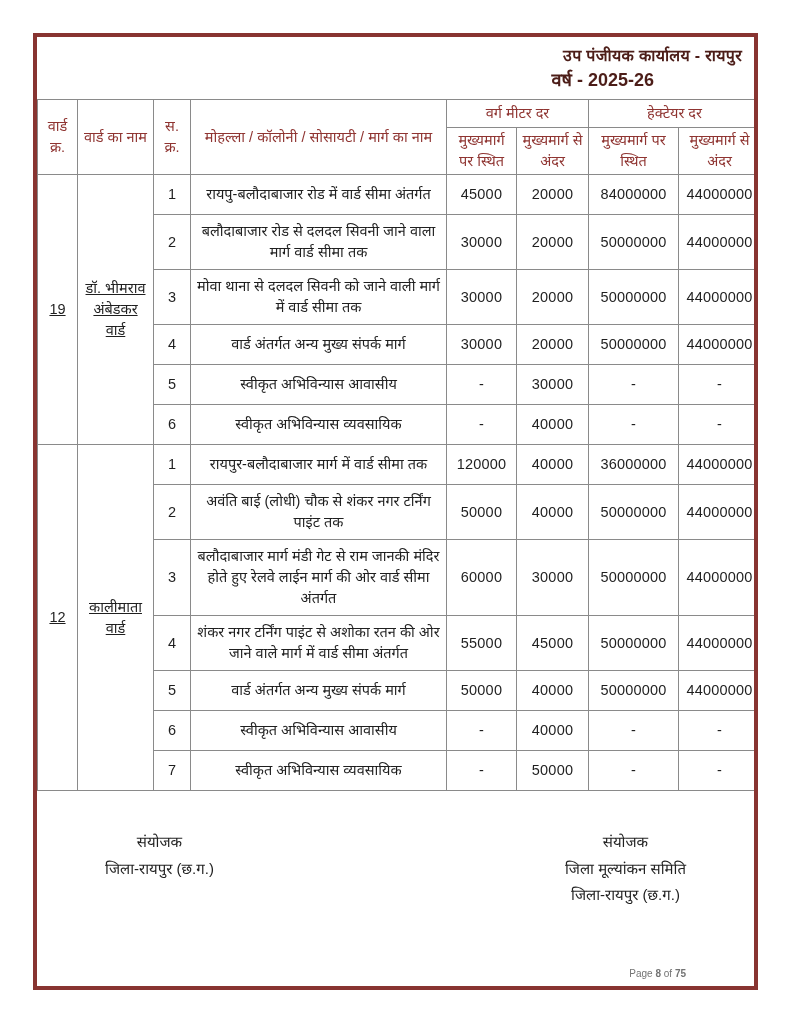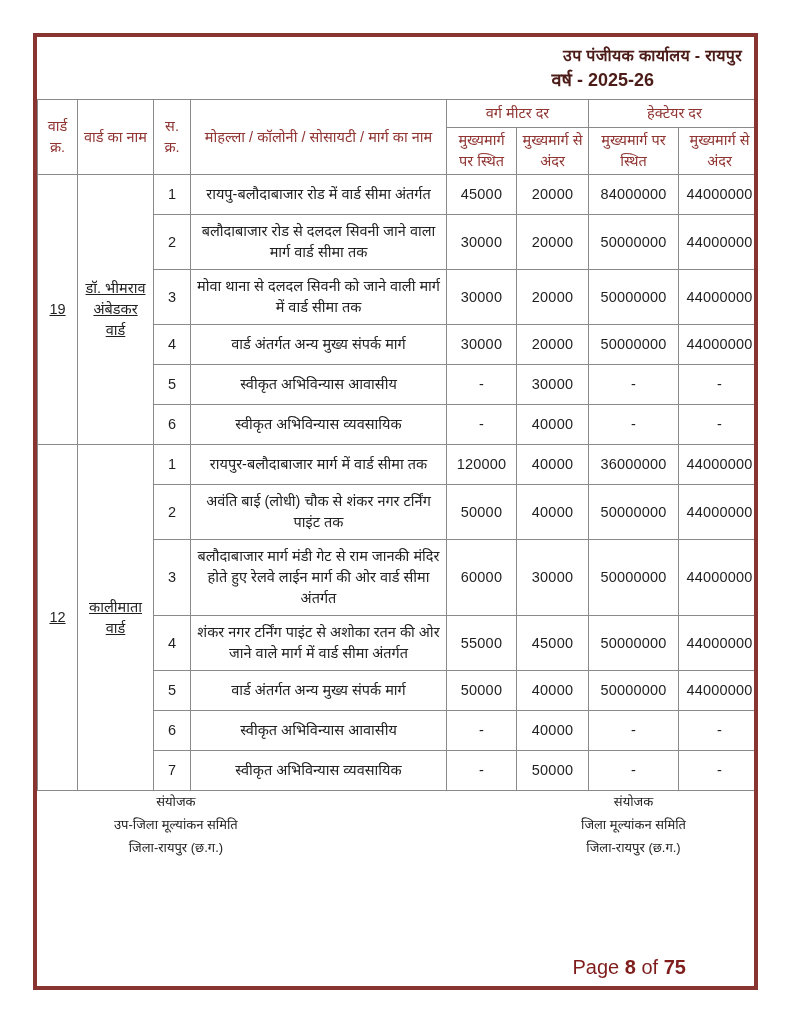--- a/index.html
+++ b/index.html
@@ -66,33 +66,33 @@
     font-size: 14.5px;
     line-height: 1.45;
     padding: 6px 4px;
   }
   td.sn-cell { height: 40px; }
   td.ward-no-cell, td.ward-name-cell { font-size: 15px; text-decoration: underline; }
   td.road-cell { font-size: 14px; padding: 6px 6px; }
   td.val-cell { font-size: 14.5px; letter-spacing: 0.2px; }
   .footer {
     display: flex;
-    font-size: 13px;
+    margin-top: 38px;
+    font-size: 15px;
     line-height: 1.75;
-    padding-left: 9px;
   }
   .footer-block { text-align: center; }
   .footer-left { margin-left: 68px; }
   .footer-right { margin-left: auto; margin-right: 68px; }
   .page-line {
     position: absolute;
     right: 68px;
     bottom: 7px;
-    font-size: 20px;
-    color: #7f1d1d;
+    font-size: 10px;
+    color: #737373;
   }
   .page-line .bold { font-weight: 700; }
 </style>
 </head>
 <body>
 
 <div class="doc-frame">
 
   <div class="title-block">
     <div class="title-line1">उप पंजीयक कार्यालय - रायपुर</div>
@@ -234,21 +234,20 @@
           <td class="val-cell">50000</td>
           <td class="val-cell">-</td>
           <td class="val-cell">-</td>
         </tr>
       </tbody>
   </table>
 
   <div class="footer">
     <div class="footer-block footer-left">
       <div>संयोजक</div>
-      <div>उप-जिला मूल्यांकन समिति</div>
       <div>जिला-रायपुर (छ.ग.)</div>
     </div>
     <div class="footer-block footer-right">
       <div>संयोजक</div>
       <div>जिला मूल्यांकन समिति</div>
       <div>जिला-रायपुर (छ.ग.)</div>
     </div>
   </div>
 
   <div class="page-line"><span>Page</span> <span class="bold">8</span> <span>of</span> <span class="bold">75</span></div>

